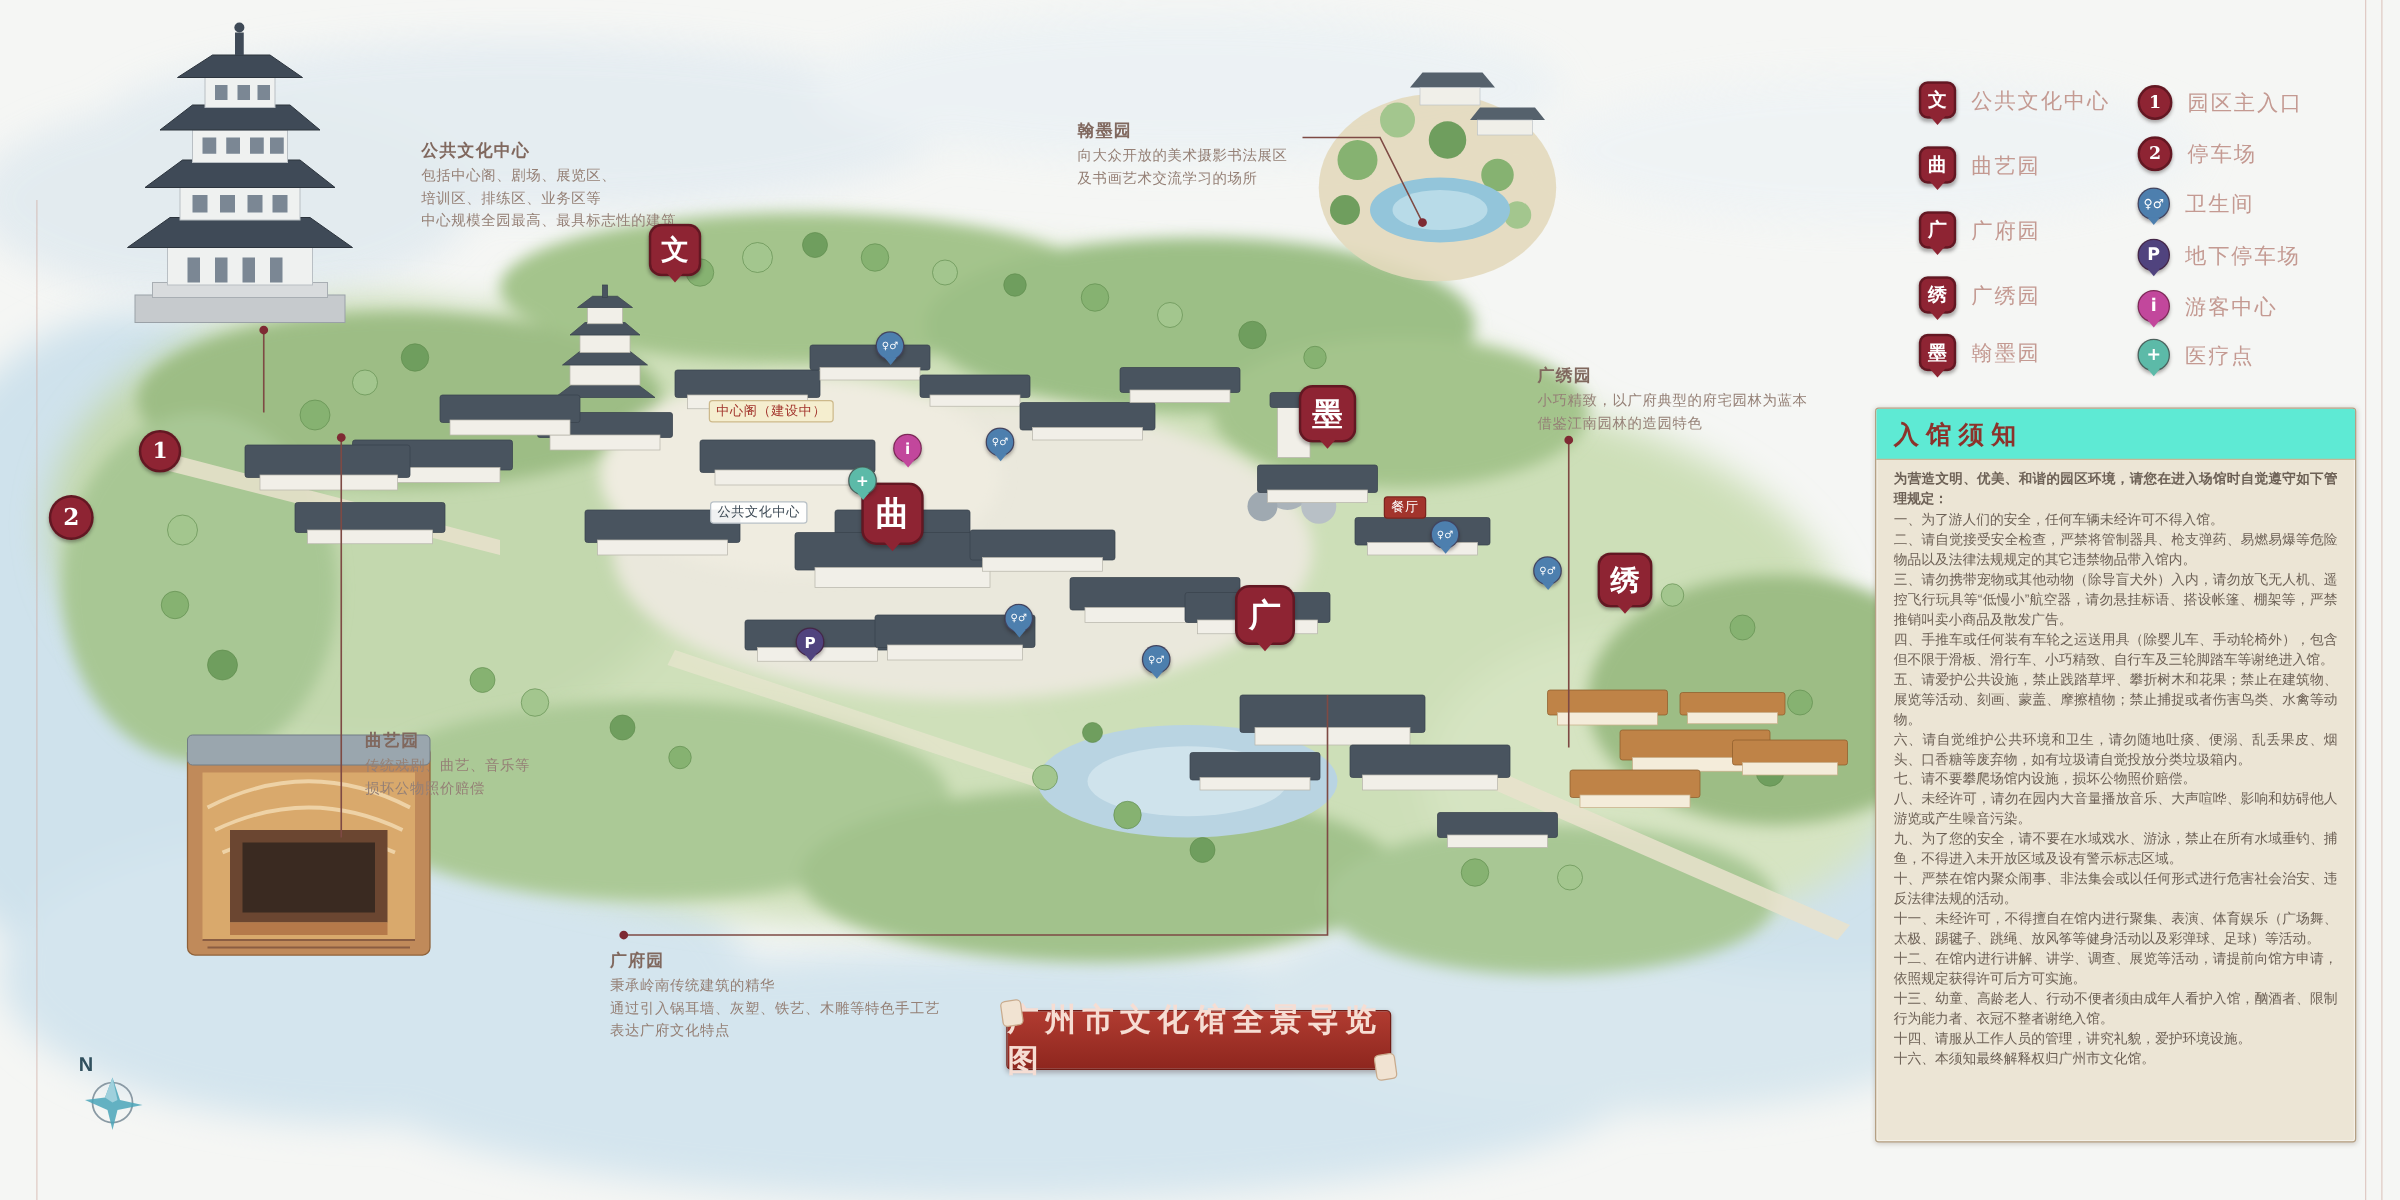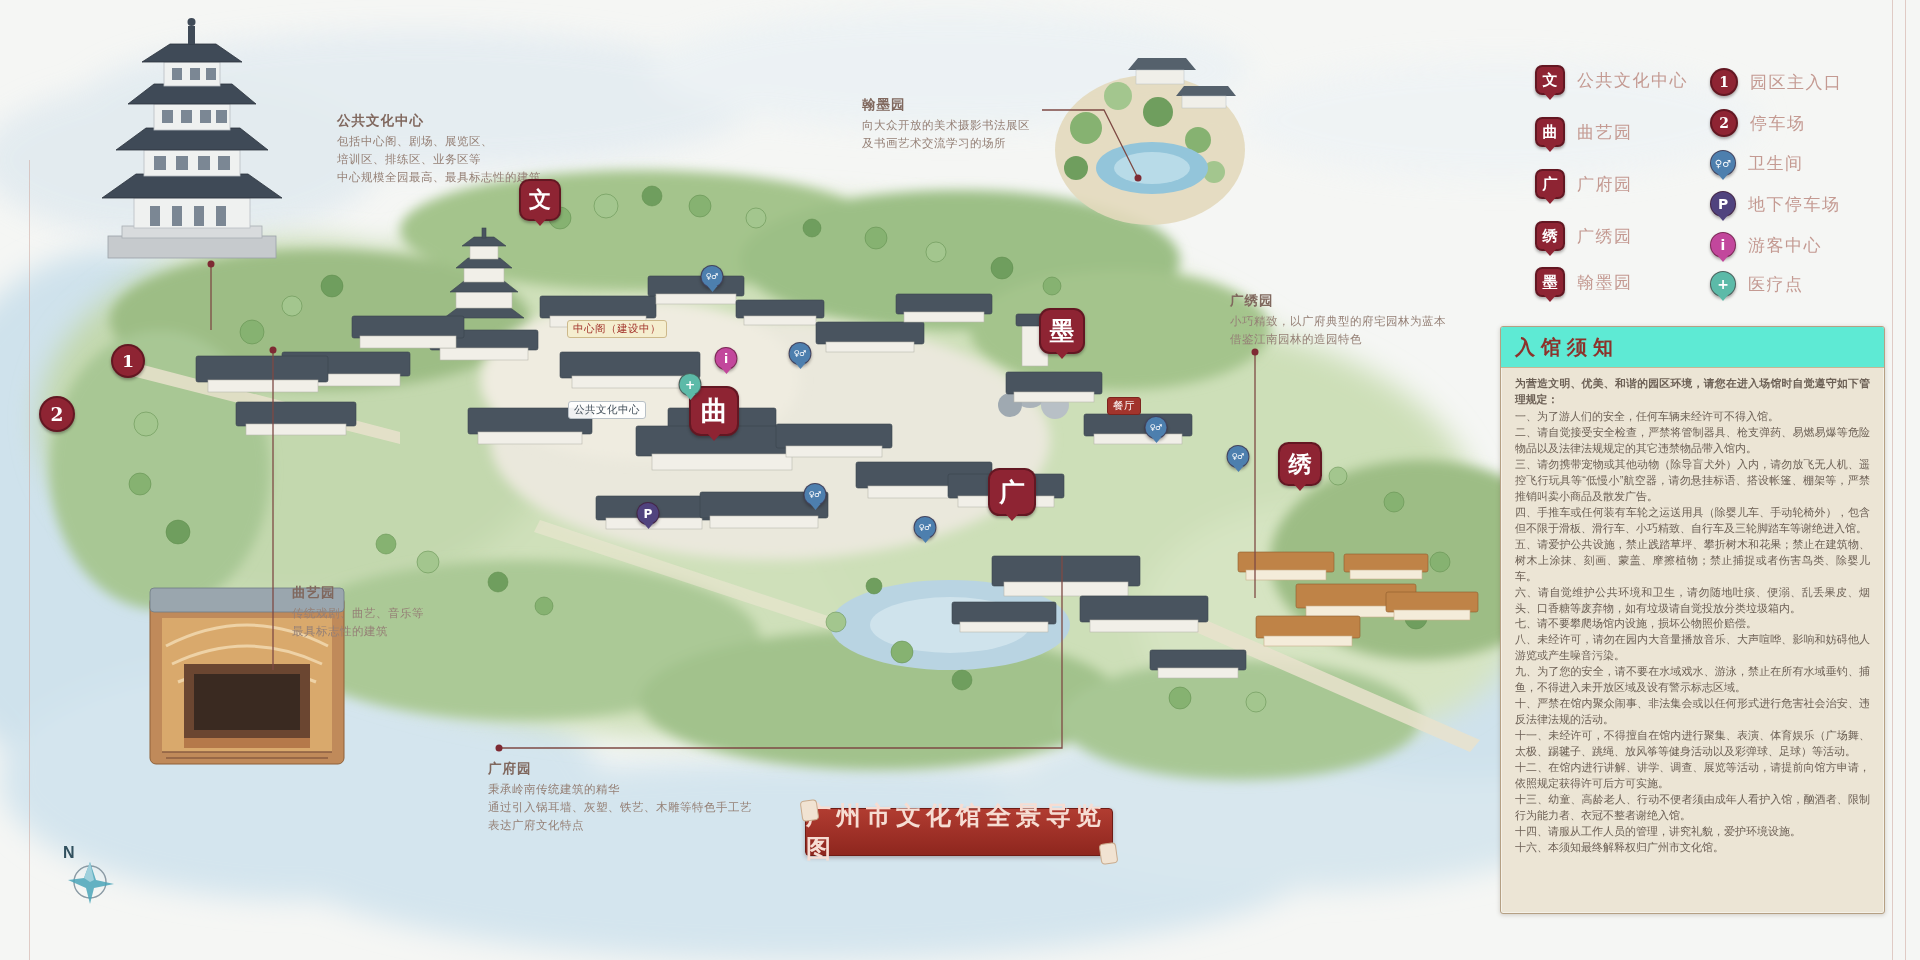--- a/index.html
+++ b/index.html
@@ -400,21 +400,21 @@
       <div class="a-title">广绣园</div>
       <div class="a-lines">
         <div>小巧精致，以广府典型的府宅园林为蓝本</div>
         <div>借鉴江南园林的造园特色</div>
       </div>
     </div>
     <div class="annotation" style="left: 292px; top: 584px;">
       <div class="a-title">曲艺园</div>
       <div class="a-lines">
         <div>传统戏剧、曲艺、音乐等</div>
-        <div>最具标志性的建筑</div>
+        <div>损坏公物照价赔偿</div>
       </div>
     </div>
     <div class="annotation" style="left: 488px; top: 760px;">
       <div class="a-title">广府园</div>
       <div class="a-lines">
         <div>秉承岭南传统建筑的精华</div>
         <div>通过引入锅耳墙、灰塑、铁艺、木雕等特色手工艺</div>
         <div>表达广府文化特点</div>
       </div>
     </div>
@@ -497,21 +497,21 @@
   </div>
 
   <div class="notice">
     <div class="notice-h">入馆须知</div>
     <p class="notice-intro">为营造文明、优美、和谐的园区环境，请您在进入场馆时自觉遵守如下管理规定：</p>
     <div>
       <div class="notice-rule">一、为了游人们的安全，任何车辆未经许可不得入馆。</div>
         <div class="notice-rule">二、请自觉接受安全检查，严禁将管制器具、枪支弹药、易燃易爆等危险物品以及法律法规规定的其它违禁物品带入馆内。</div>
         <div class="notice-rule">三、请勿携带宠物或其他动物（除导盲犬外）入内，请勿放飞无人机、遥控飞行玩具等“低慢小”航空器，请勿悬挂标语、搭设帐篷、棚架等，严禁推销叫卖小商品及散发广告。</div>
         <div class="notice-rule">四、手推车或任何装有车轮之运送用具（除婴儿车、手动轮椅外），包含但不限于滑板、滑行车、小巧精致、自行车及三轮脚踏车等谢绝进入馆。</div>
-        <div class="notice-rule">五、请爱护公共设施，禁止践踏草坪、攀折树木和花果；禁止在建筑物、树木上涂抹、刻画、蒙盖、摩擦植物；禁止捕捉或者伤害鸟类、除婴儿车。</div>
+        <div class="notice-rule">五、请爱护公共设施，禁止践踏草坪、攀折树木和花果；禁止在建筑物、展览等活动、刻画、蒙盖、摩擦植物；禁止捕捉或者伤害鸟类、水禽等动物。</div>
         <div class="notice-rule">六、请自觉维护公共环境和卫生，请勿随地吐痰、便溺、乱丢果皮、烟头、口香糖等废弃物，如有垃圾请自觉投放分类垃圾箱内。</div>
         <div class="notice-rule">七、请不要攀爬场馆内设施，损坏公物照价赔偿。</div>
         <div class="notice-rule">八、未经许可，请勿在园内大音量播放音乐、大声喧哗、影响和妨碍他人游览或产生噪音污染。</div>
         <div class="notice-rule">九、为了您的安全，请不要在水域戏水、游泳，禁止在所有水域垂钓、捕鱼，不得进入未开放区域及设有警示标志区域。</div>
         <div class="notice-rule">十、严禁在馆内聚众闹事、非法集会或以任何形式进行危害社会治安、违反法律法规的活动。</div>
         <div class="notice-rule">十一、未经许可，不得擅自在馆内进行聚集、表演、体育娱乐（广场舞、太极、踢毽子、跳绳、放风筝等健身活动以及彩弹球、足球）等活动。</div>
         <div class="notice-rule">十二、在馆内进行讲解、讲学、调查、展览等活动，请提前向馆方申请，依照规定获得许可后方可实施。</div>
         <div class="notice-rule">十三、幼童、高龄老人、行动不便者须由成年人看护入馆，酗酒者、限制行为能力者、衣冠不整者谢绝入馆。</div>
         <div class="notice-rule">十四、请服从工作人员的管理，讲究礼貌，爱护环境设施。</div>
         <div class="notice-rule">十六、本须知最终解释权归广州市文化馆。</div>

